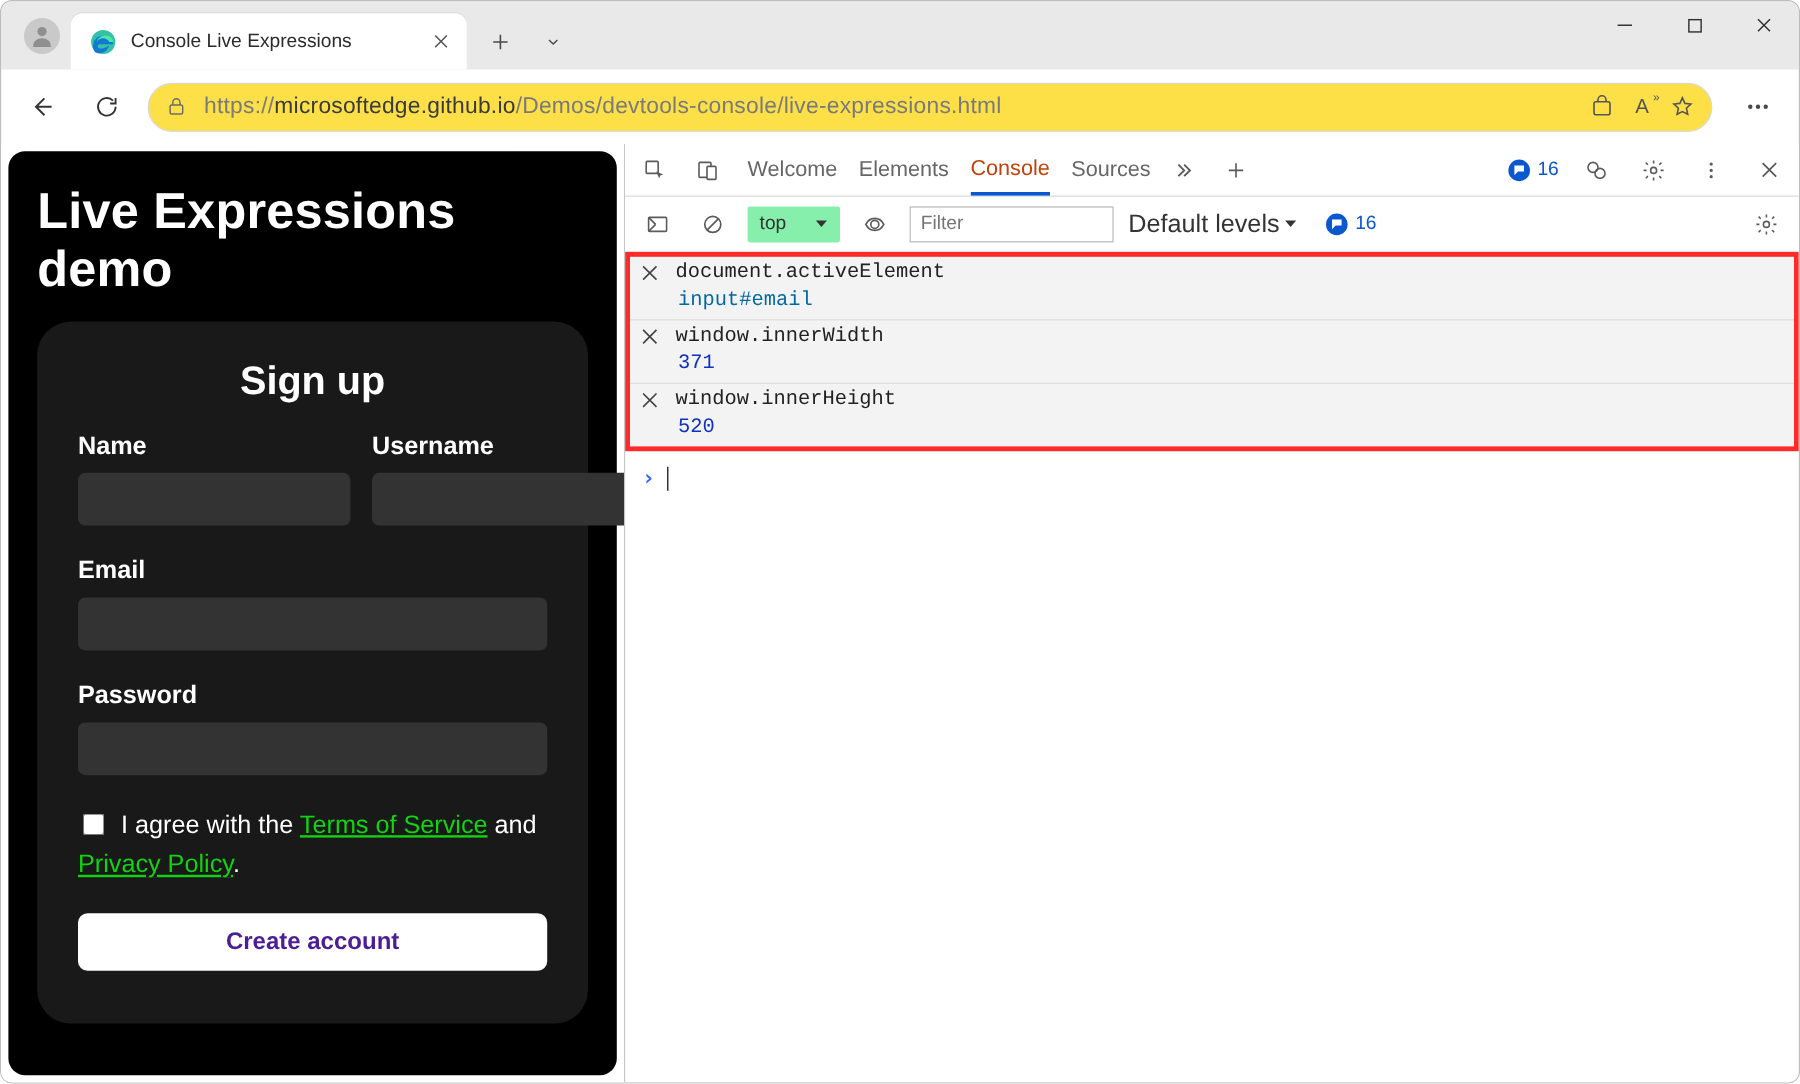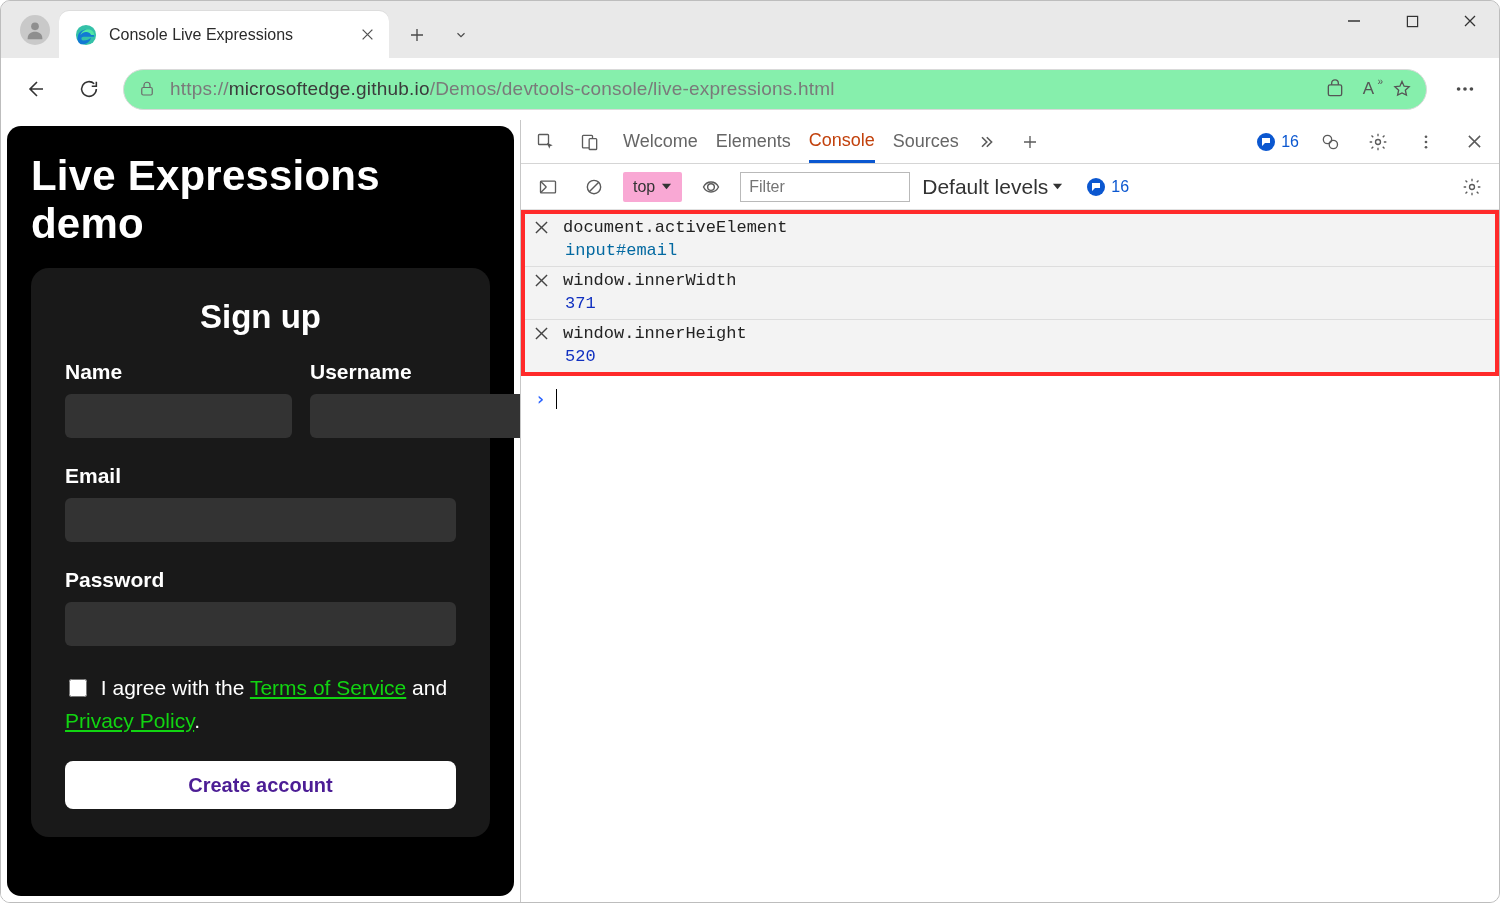--- a/index.html
+++ b/index.html
@@ -15,36 +15,36 @@
   .tab .tab-title { font-size: 16px; color: #2b2b2b; flex: 1; }
   .tab .tab-close { width: 16px; height: 16px; color: #555; display:flex;align-items:center;justify-content:center; cursor:pointer; }
   .tabstrip-after { display:flex; align-items:center; padding-left:10px; gap: 8px; }
   .tabstrip-after .icon-btn { width: 36px; height: 47px; margin-top:10px; display:flex; align-items:center; justify-content:center; color:#4a4a4a; cursor:pointer; }
   .window-controls { position: absolute; top: 0; right: 0; display: flex; }
   .window-controls .wc { width: 58px; height: 40px; display:flex; align-items:center; justify-content:center; color:#333; cursor:pointer; }
 
   
   .toolbar { height: 62px; background: #fff; display:flex; align-items:center; padding: 0 14px; gap: 14px; }
   .toolbar .nav-btn { width: 40px; height:40px; display:flex; align-items:center; justify-content:center; color:#3a3a3a; cursor:pointer; border-radius:6px; }
-  .omnibox { flex: 1; height: 41px; border: 1px solid #d9d9d9; border-radius: 24px; display:flex; align-items:center; padding: 0 14px; gap: 14px; background:#86efac;text-align:right; }
+  .omnibox { flex: 1; height: 41px; border: 1px solid #d9d9d9; border-radius: 24px; display:flex; align-items:center; padding: 0 14px; gap: 14px; background:#fde047;text-align:right; }
   .omnibox .lock { width:18px; color:#6b6b6b; }
   .omnibox .url { font-size: 19px; color: #7a7a7a; letter-spacing: .2px; }
   .omnibox .url .host { color: #3b3b3b; }
   .omnibox-right { display:flex; align-items:center; gap:18px; color:#555; }
   .ellipsis-btn { width:40px; height:40px; display:flex; align-items:center; justify-content:center; color:#4a4a4a; cursor:pointer; margin-left:4px; }
 
   
   .content { position:absolute; top: 119px; left:0; right:0; bottom:0; display:flex; background:#fff; }
   .page-pane { width: 519px; background:#fff; padding: 6px; overflow:hidden; }
   .devtools-pane { flex:1; display:flex; flex-direction:column; border-left:1px solid #c7c7c7; }
 
   
   .demo { background:#000; border-radius: 14px; color:#fff; padding: 22px 24px 30px; height: 100%; }
   .demo h1 { margin: 4px 0 20px; font-size: 42px; font-weight: 800; letter-spacing: .2px; }
-  .form-card { background:#191919; border-radius: 18px; padding: 26px 34px 28px; }
+  .form-card { background:#191919; border-radius: 28px; padding: 26px 34px 44px; }
   .form-card h2 { text-align:center; font-size: 33px; margin: 4px 0 24px; font-weight:800; }
   .form-row { display:flex; gap: 18px; margin-bottom: 26px; }
   .form-group { flex:1; display:flex; flex-direction:column; }
   .form-group label { font-size: 21px; font-weight: 700; margin-bottom: 10px; }
   .form-group input { height: 44px; background:#333; border:none; border-radius:6px; color:#fff; font-size:16px; padding:0 10px; }
   .form-group.full { width:100%; }
   .agree { font-size: 21px; line-height:1.55; margin-top:6px; margin-bottom: 24px; }
   .agree input { width:18px; height:18px; vertical-align: -2px; margin-right:8px; }
   .agree a { color:#11d411; text-decoration: underline; }
   .create-btn { width:100%; height:48px; background:#fff; color:#4c1d95; font-weight:800; font-size:20px; border:none; border-radius:8px; cursor:pointer; }
@@ -55,21 +55,21 @@
   .dt-tabs { display:flex; align-items:stretch; gap: 18px; height:100%; margin-left:6px; }
   .dt-tab { display:flex; align-items:center; font-size:18px; color:#666; cursor:pointer; }
   .dt-tab.active { color:#c2410c; border-bottom:3px solid #0b57d0; font-weight:500; }
   .dt-tabbar-right { margin-left:auto; display:flex; align-items:center; gap:14px; }
   .issue-pill { display:flex; align-items:center; gap:6px; color:#0b57d0; font-size:16px; cursor:pointer; }
   .issue-pill .dot{ width:18px;height:18px;border-radius:50%;background:#0b57d0;display:flex;align-items:center;justify-content:center;}
   .issue-pill .dot svg{width:10px;height:10px;}
 
   
   .dt-consolebar { height: 46px; display:flex; align-items:center; border-bottom:1px solid #e0e0e0; padding: 0 10px; gap: 12px; background:#fff; }
-  .context-select { height:30px; background:#f9a8d4; padding: 0 10px; display:flex; align-items:center; gap:6px; border-radius:2px; font-size:16px; color:#333; cursor:pointer; }
+  .context-select { height:30px; background:#86efac; padding: 0 10px; display:flex; align-items:center; gap:24px; border-radius:2px; font-size:16px; color:#333; cursor:pointer; }
   .filter-input { height:30px; width:170px; border:1px solid #b9b9b9; padding:0 8px; font-size:16px; color:#333; }
   .levels { font-size:21px; color:#333; display:flex; align-items:center; gap:4px; cursor:pointer; }
   .dt-consolebar .spacer { flex:1; }
 
   
   .live-exprs { border:4px solid #ff2a2a; background:#f3f3f3; }
   .live-expr { border-bottom:1px solid #ddd; padding: 4px 10px 6px 10px; display:flex; align-items:flex-start; gap:10px; font-family: Consolas, "Courier New", monospace; font-size:17px; }
   .live-expr:last-child{border-bottom:none;}
   .exp-close { width:18px; height:18px; margin-top:3px; color:#444; cursor:pointer; flex-shrink:0; }
   .exp-body { display:flex; flex-direction:column; gap:4px; }

